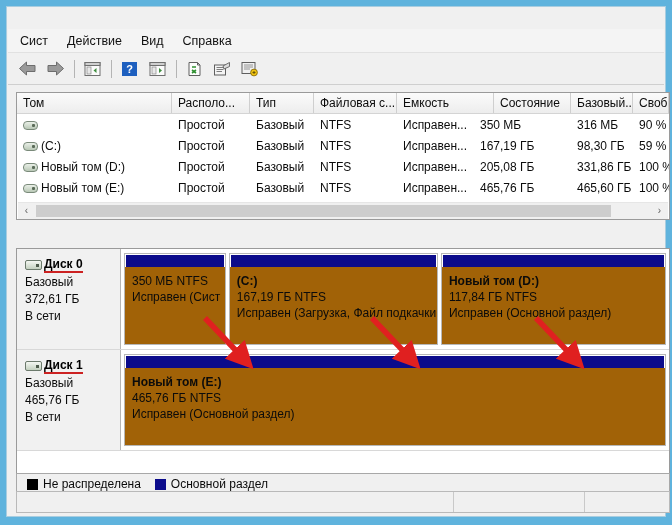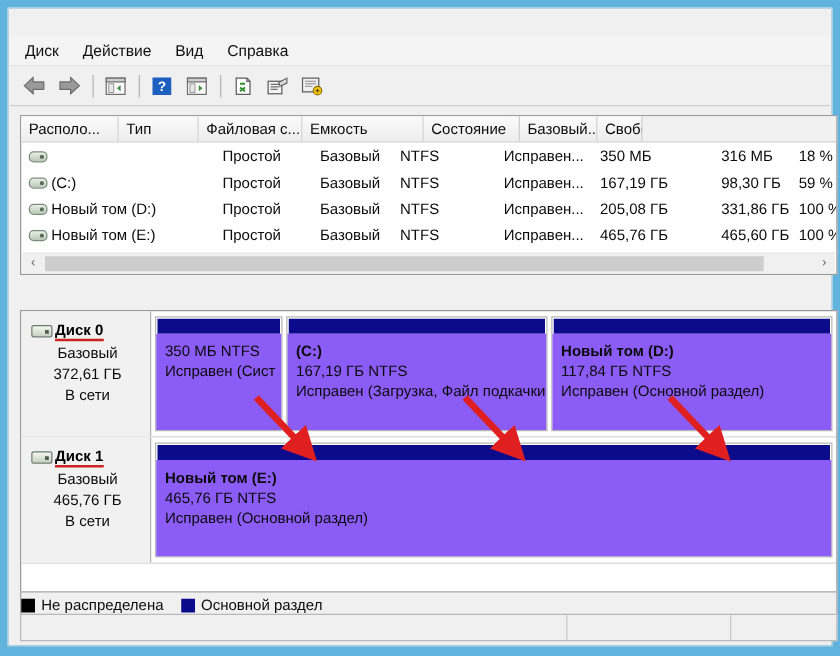--- a/index.html
+++ b/index.html
@@ -169,21 +169,20 @@
     position: relative;
     height: 101px;
     border-bottom: 1px solid #d8d8d8;
     display: flex;
   }
   .disk-head {
     width: 104px; flex: none;
     background: #f1f1f1;
     border-right: 1px solid #b5b5b5;
     padding: 8px 5px 0 8px;
-    text-align: center;
   }
   .disk-title-wrap { display: flex; align-items: center; }
   .disk-icon {
     display: inline-block;
     width: 17px; height: 10px;
     margin-right: 2px;
     border: 1px solid #6c7a6c;
     border-radius: 2px;
     background: linear-gradient(#f4f7f2, #c4d1c0);
     position: relative;
@@ -200,31 +199,32 @@
     padding-bottom: 0px;
   }
   .disk-meta { font-size: 12px; color: #0b0b0b; line-height: 16px; margin-top: 1px; }
   .parts { flex: 1; display: flex; padding: 4px 3px 4px 3px; gap: 3px; }
   .part {
     border: 1px solid #b7b7b7;
     background: #ffffff;
     display: flex; flex-direction: column;
   }
   .part-bar { height: 12px; background: #0b0b8b; flex: none; margin: 1px 1px 0 1px; }
-  .part-body { flex: 1; padding: 6px 0 0 7px; background: #8b5cf6; overflow: hidden; }
+  .part-body { flex: 1; padding: 6px 0 0 7px; background: #a16207; overflow: hidden; }
   .part-line { font-size: 12px; color: #0b0b0b; line-height: 16px; white-space: nowrap; }
   .part-line.bold { font-weight: bold; }
 
   
   #legend {
     position: absolute; left: 9px; top: 466px;
     width: 654px; height: 22px;
     background: #f0f0f0;
     border: 1px solid #a8a8a8;
     display: flex; align-items: center;
+    padding-left: 10px;
   }
   .leg-item { display: flex; align-items: center; margin-right: 14px; }
   .leg-sw { width: 11px; height: 11px; margin-right: 5px; }
   .leg-label { font-size: 12px; color: #0b0b0b; }
 
   
   #statusbar {
     position: absolute; left: 9px; bottom: 3px;
     width: 654px; height: 22px;
     background: #f0f0f0;
@@ -242,21 +242,21 @@
   }
 </style>
 </head>
 <body>
 
 <div id="window">
   <div id="window-inner">
 
 
     <div id="menubar">
-      <div class="menu-item">Диск</div>
+      <div class="menu-item">Сист</div>
       <div class="menu-item">Действие</div>
       <div class="menu-item">Вид</div>
       <div class="menu-item">Справка</div>
     </div>
 
     <div id="toolbar">
       <div class="tb-btn">
         <svg width="19" height="15" viewBox="0 0 19 15">
           <path d="M8.5 1 L1.5 7.5 L8.5 14 L8.5 10.5 L17 10.5 L17 4.5 L8.5 4.5 Z" fill="#9a9a9a" stroke="#6d6d6d" stroke-width="1"></path>
         </svg>
@@ -310,38 +310,39 @@
           <rect x="1" y="1.5" width="13" height="11" fill="#f0f0f0" stroke="#5f5f5f" stroke-width="1"></rect>
           <path d="M3 4 H12 M3 6 H12 M3 8 H9" stroke="#8a8a8a" stroke-width="0.9"></path>
           <circle cx="13" cy="11.5" r="3.4" fill="#f1c40f" stroke="#8a6d0b" stroke-width="0.9"></circle>
           <path d="M11.5 11.5 H14.5 M13 10 V13" stroke="#6b5406" stroke-width="1"></path>
         </svg>
       </div>
     </div>
 
     <div id="vollist">
       <div id="vol-header">
+        <div class="vh" style="width:155px">Том</div>
         <div class="vh" style="width:78px">Располо...</div>
         <div class="vh" style="width:64px">Тип</div>
         <div class="vh" style="width:83px">Файловая с...</div>
         <div class="vh" style="width:97px">Емкость</div>
         <div class="vh" style="width:77px">Состояние</div>
         <div class="vh" style="width:62px">Базовый...</div>
         <div class="vh" style="width:36px">Свобод</div>
       </div>
 
       <div class="vrow">
         <div class="vc" style="width:155px"><span class="vol-icon"></span><span></span></div>
         <div class="vc" style="width:78px">Простой</div>
         <div class="vc" style="width:64px">Базовый</div>
         <div class="vc" style="width:83px">NTFS</div>
         <div class="vc" style="width:77px">Исправен...</div>
         <div class="vc" style="width:97px">350 МБ</div>
         <div class="vc" style="width:62px">316 МБ</div>
-        <div class="vc" style="width:36px">18 %</div>
+        <div class="vc" style="width:36px">90 %</div>
       </div>
 
       <div class="vrow">
         <div class="vc" style="width:155px"><span class="vol-icon"></span><span>(C:)</span></div>
         <div class="vc" style="width:78px">Простой</div>
         <div class="vc" style="width:64px">Базовый</div>
         <div class="vc" style="width:83px">NTFS</div>
         <div class="vc" style="width:77px">Исправен...</div>
         <div class="vc" style="width:97px">167,19 ГБ</div>
         <div class="vc" style="width:62px">98,30 ГБ</div>

